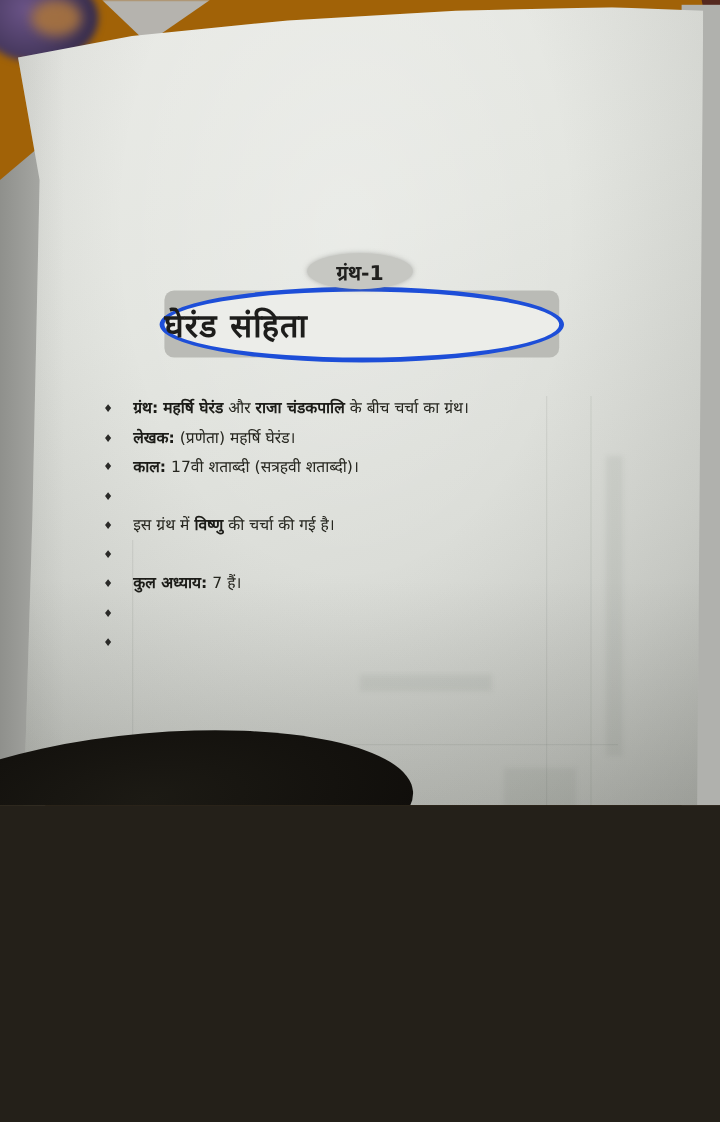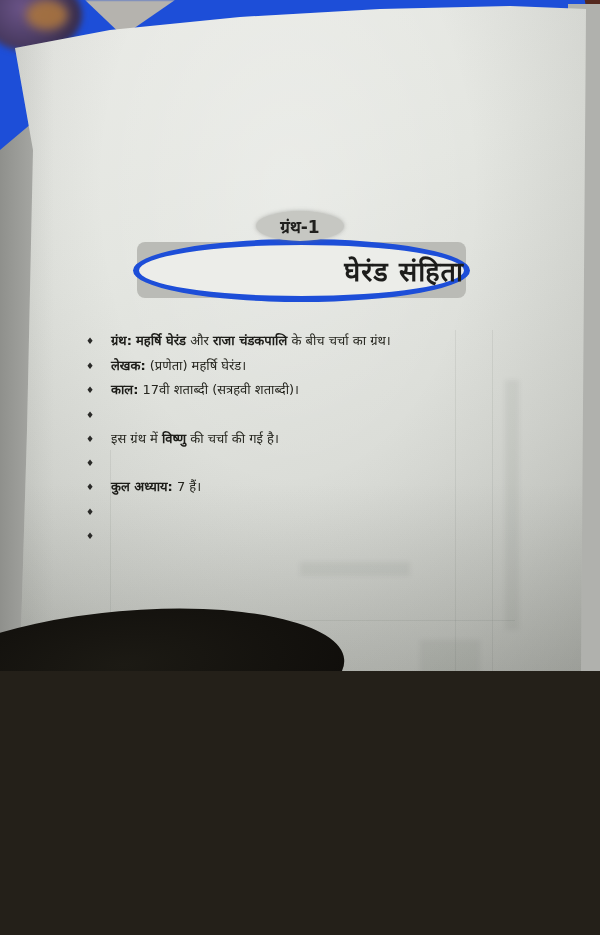--- a/index.html
+++ b/index.html
@@ -1,17 +1,17 @@
 <!DOCTYPE html>
 <html><head>
 <meta charset="utf-8">
 <style>
   html,body{margin:0;padding:0;background:#242019;}
   .scene{position:relative;width:600px;height:671px;overflow:hidden;
-         background:#1d4ed8;font-family:"DejaVu Sans","Liberation Sans",sans-serif;}
+         background:#a16207;font-family:"DejaVu Sans","Liberation Sans",sans-serif;}
 
   
   .blob{position:absolute;border-radius:50%;}
   .blob-purple{left:-18px;top:-22px;width:100px;height:74px;
     background:radial-gradient(circle at 40% 40%,#6b5488,#3a2f50 70%);filter:blur(3px);}
   .blob-orange{left:26px;top:0px;width:42px;height:30px;background:#a9743e;
     filter:blur(5px);opacity:.9;}
   .wedge{position:absolute;left:85px;top:0;width:90px;height:36px;background:#b5b3ae;
     clip-path:polygon(0 0,100% 0,42% 100%);filter:blur(1px);}
   .corner-maroon{position:absolute;right:0;top:0;width:18px;height:112px;background:#55291f;
@@ -40,22 +40,22 @@
 
   
   .badge{position:absolute;left:256px;top:211px;width:88px;height:30px;border-radius:50%;
     background:#c6c7c2;display:flex;align-items:center;justify-content:center;z-index:3;
     box-shadow:0 0 4px rgba(120,120,115,.5);}
   .badge span{font-size:17px;font-weight:700;color:#20201e;}
 
   .title-panel{position:absolute;left:137px;top:242px;width:329px;height:56px;
     background:#babbb6;border-radius:8px;z-index:2;}
   .title-ellipse{position:absolute;left:-4px;right:-4px;top:-3px;bottom:-4px;
-    background:#ecede9;border:6px solid #1d4ed8;border-radius:50%;
-    display:flex;align-items:center;justify-content:flex-end;}
+    background:#ecede9;border:4px solid #1d4ed8;border-radius:50%;
+    display:flex;align-items:center;justify-content:flex-start;}
   .title-ellipse span{font-size:27px;font-weight:700;color:#1d1d1b;letter-spacing:1px;}
 
   .bullets{position:absolute;left:86px;top:331px;width:414px;z-index:2;}
   .bullet-row{display:flex;align-items:flex-start;margin-bottom:5px;}
   .bullet-marker{flex:0 0 12px;font-size:9px;line-height:19px;margin-right:13px;
     color:#2a2a28;transform:translateY(1px);}
   .bullet-text{font-size:13px;line-height:19.5px;color:#26261f;}
   .bullet-text b{font-weight:700;color:#1c1c18;}
 
   

